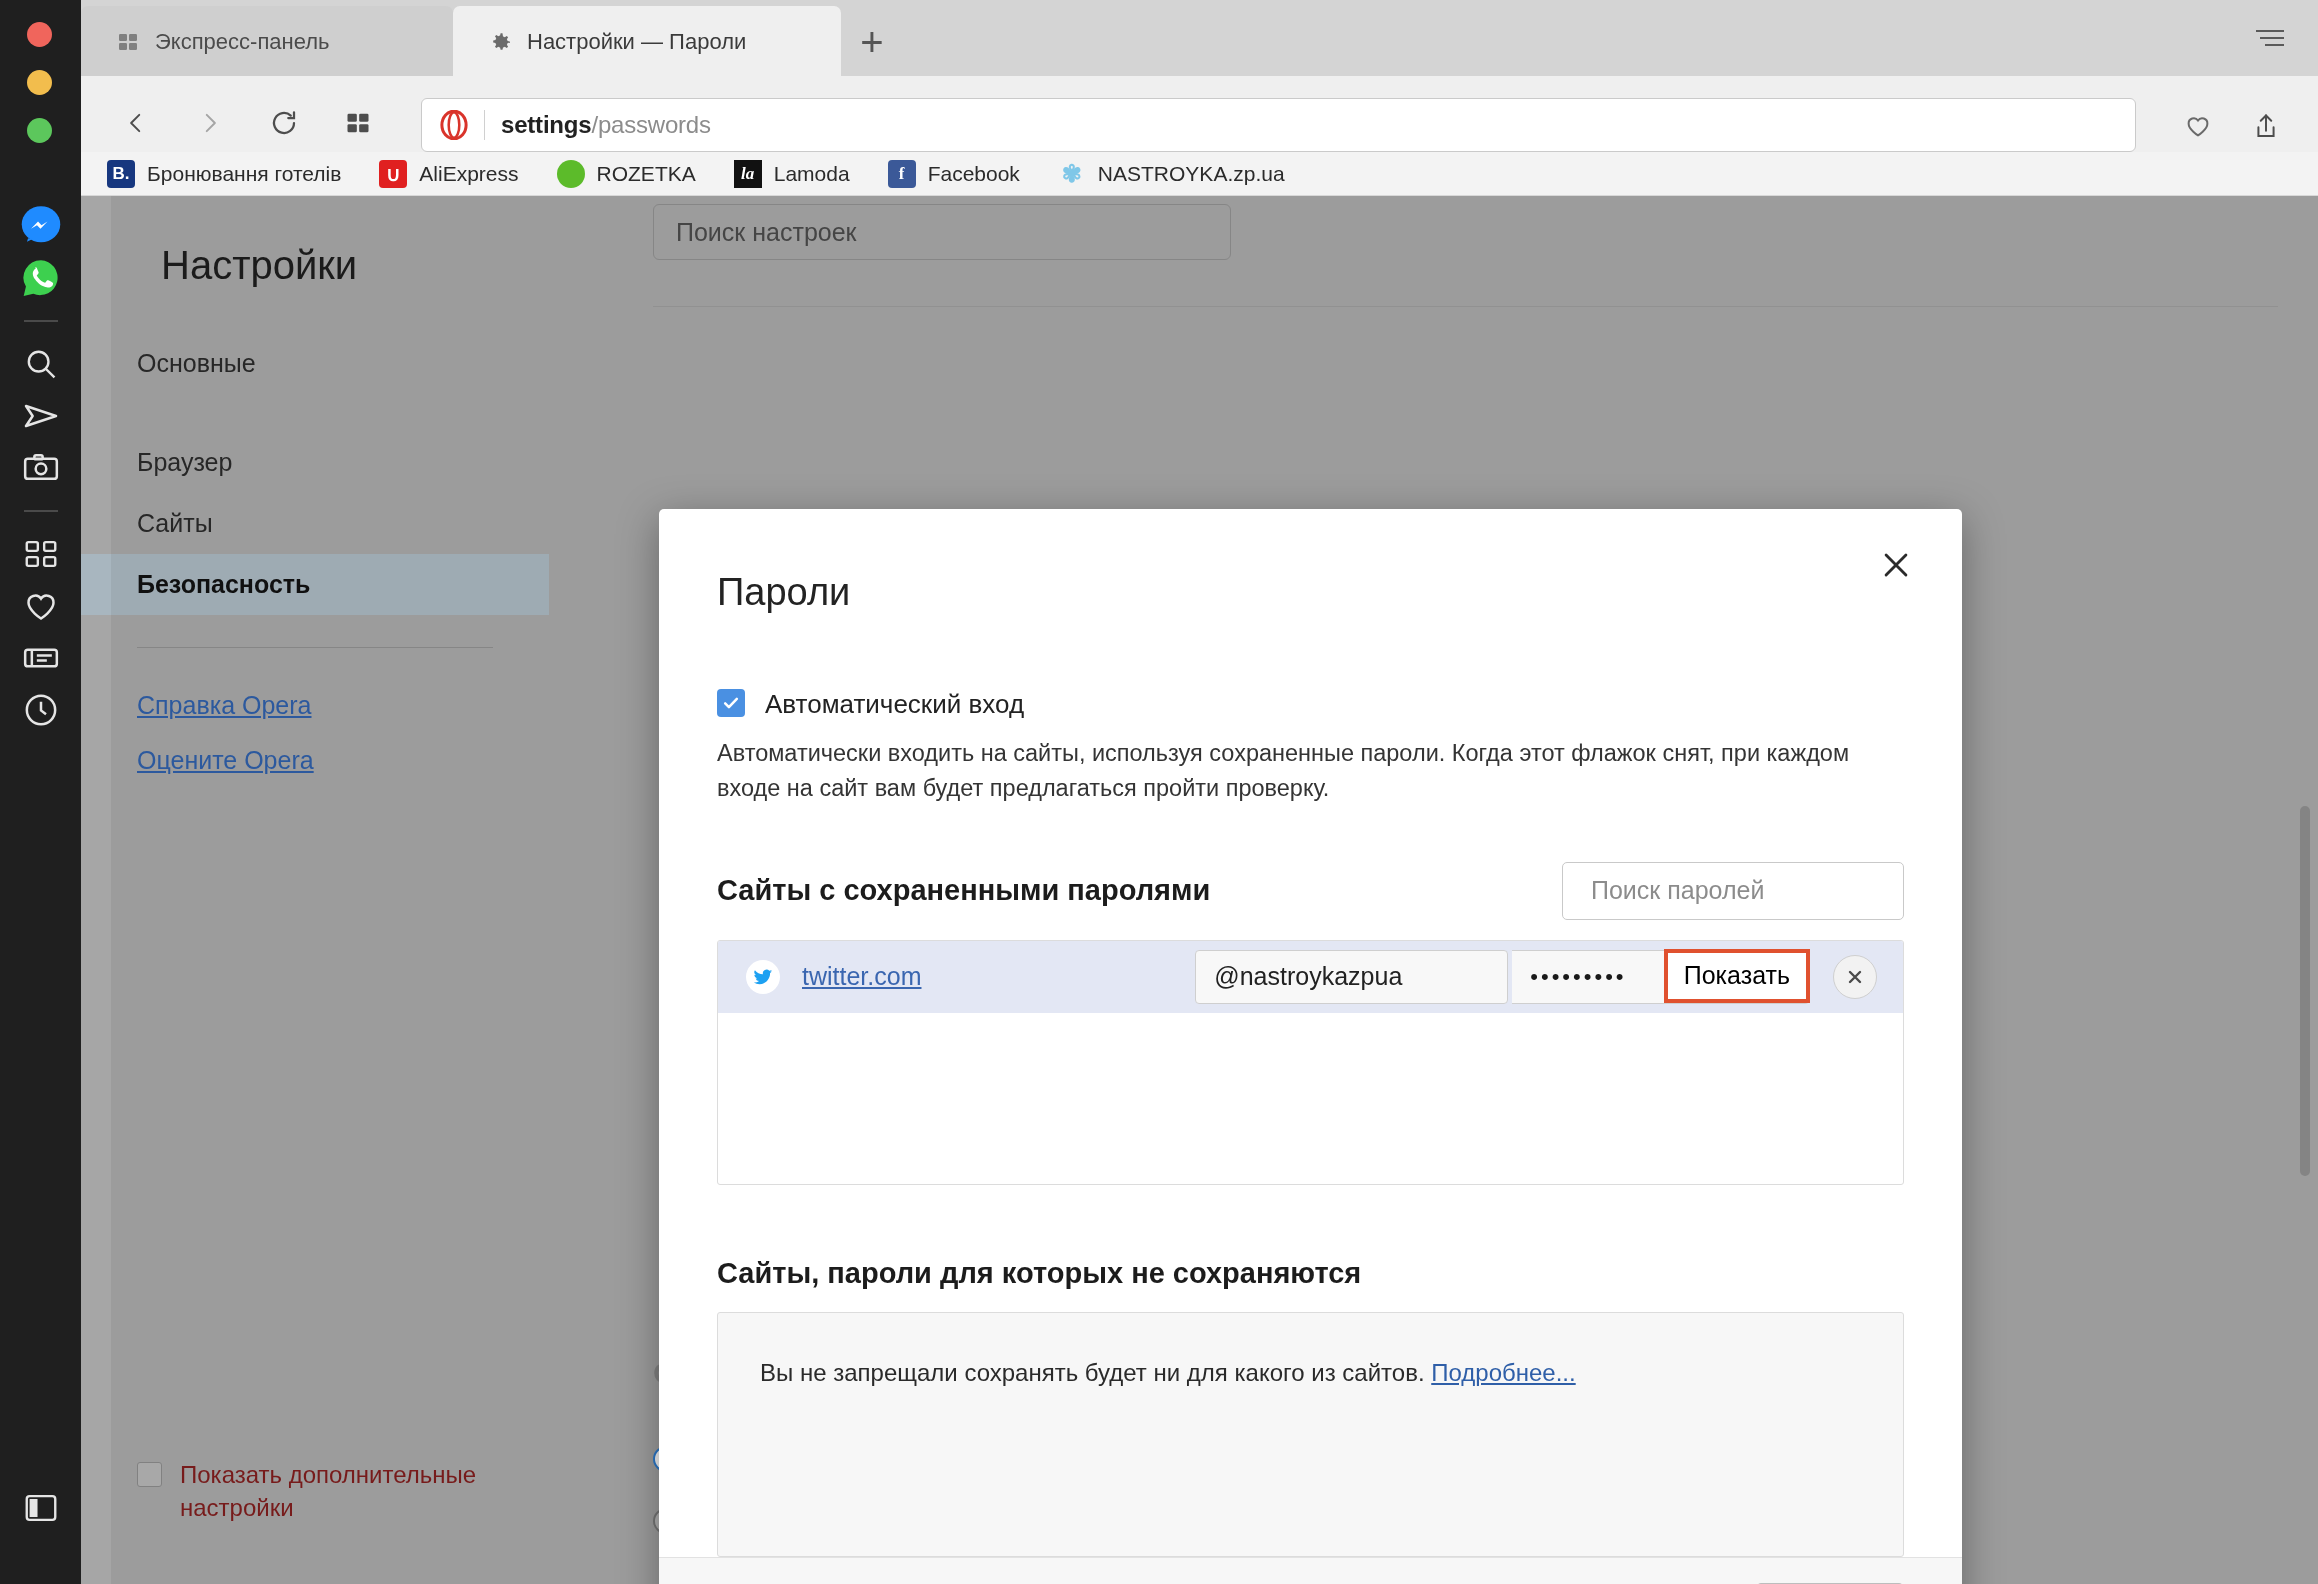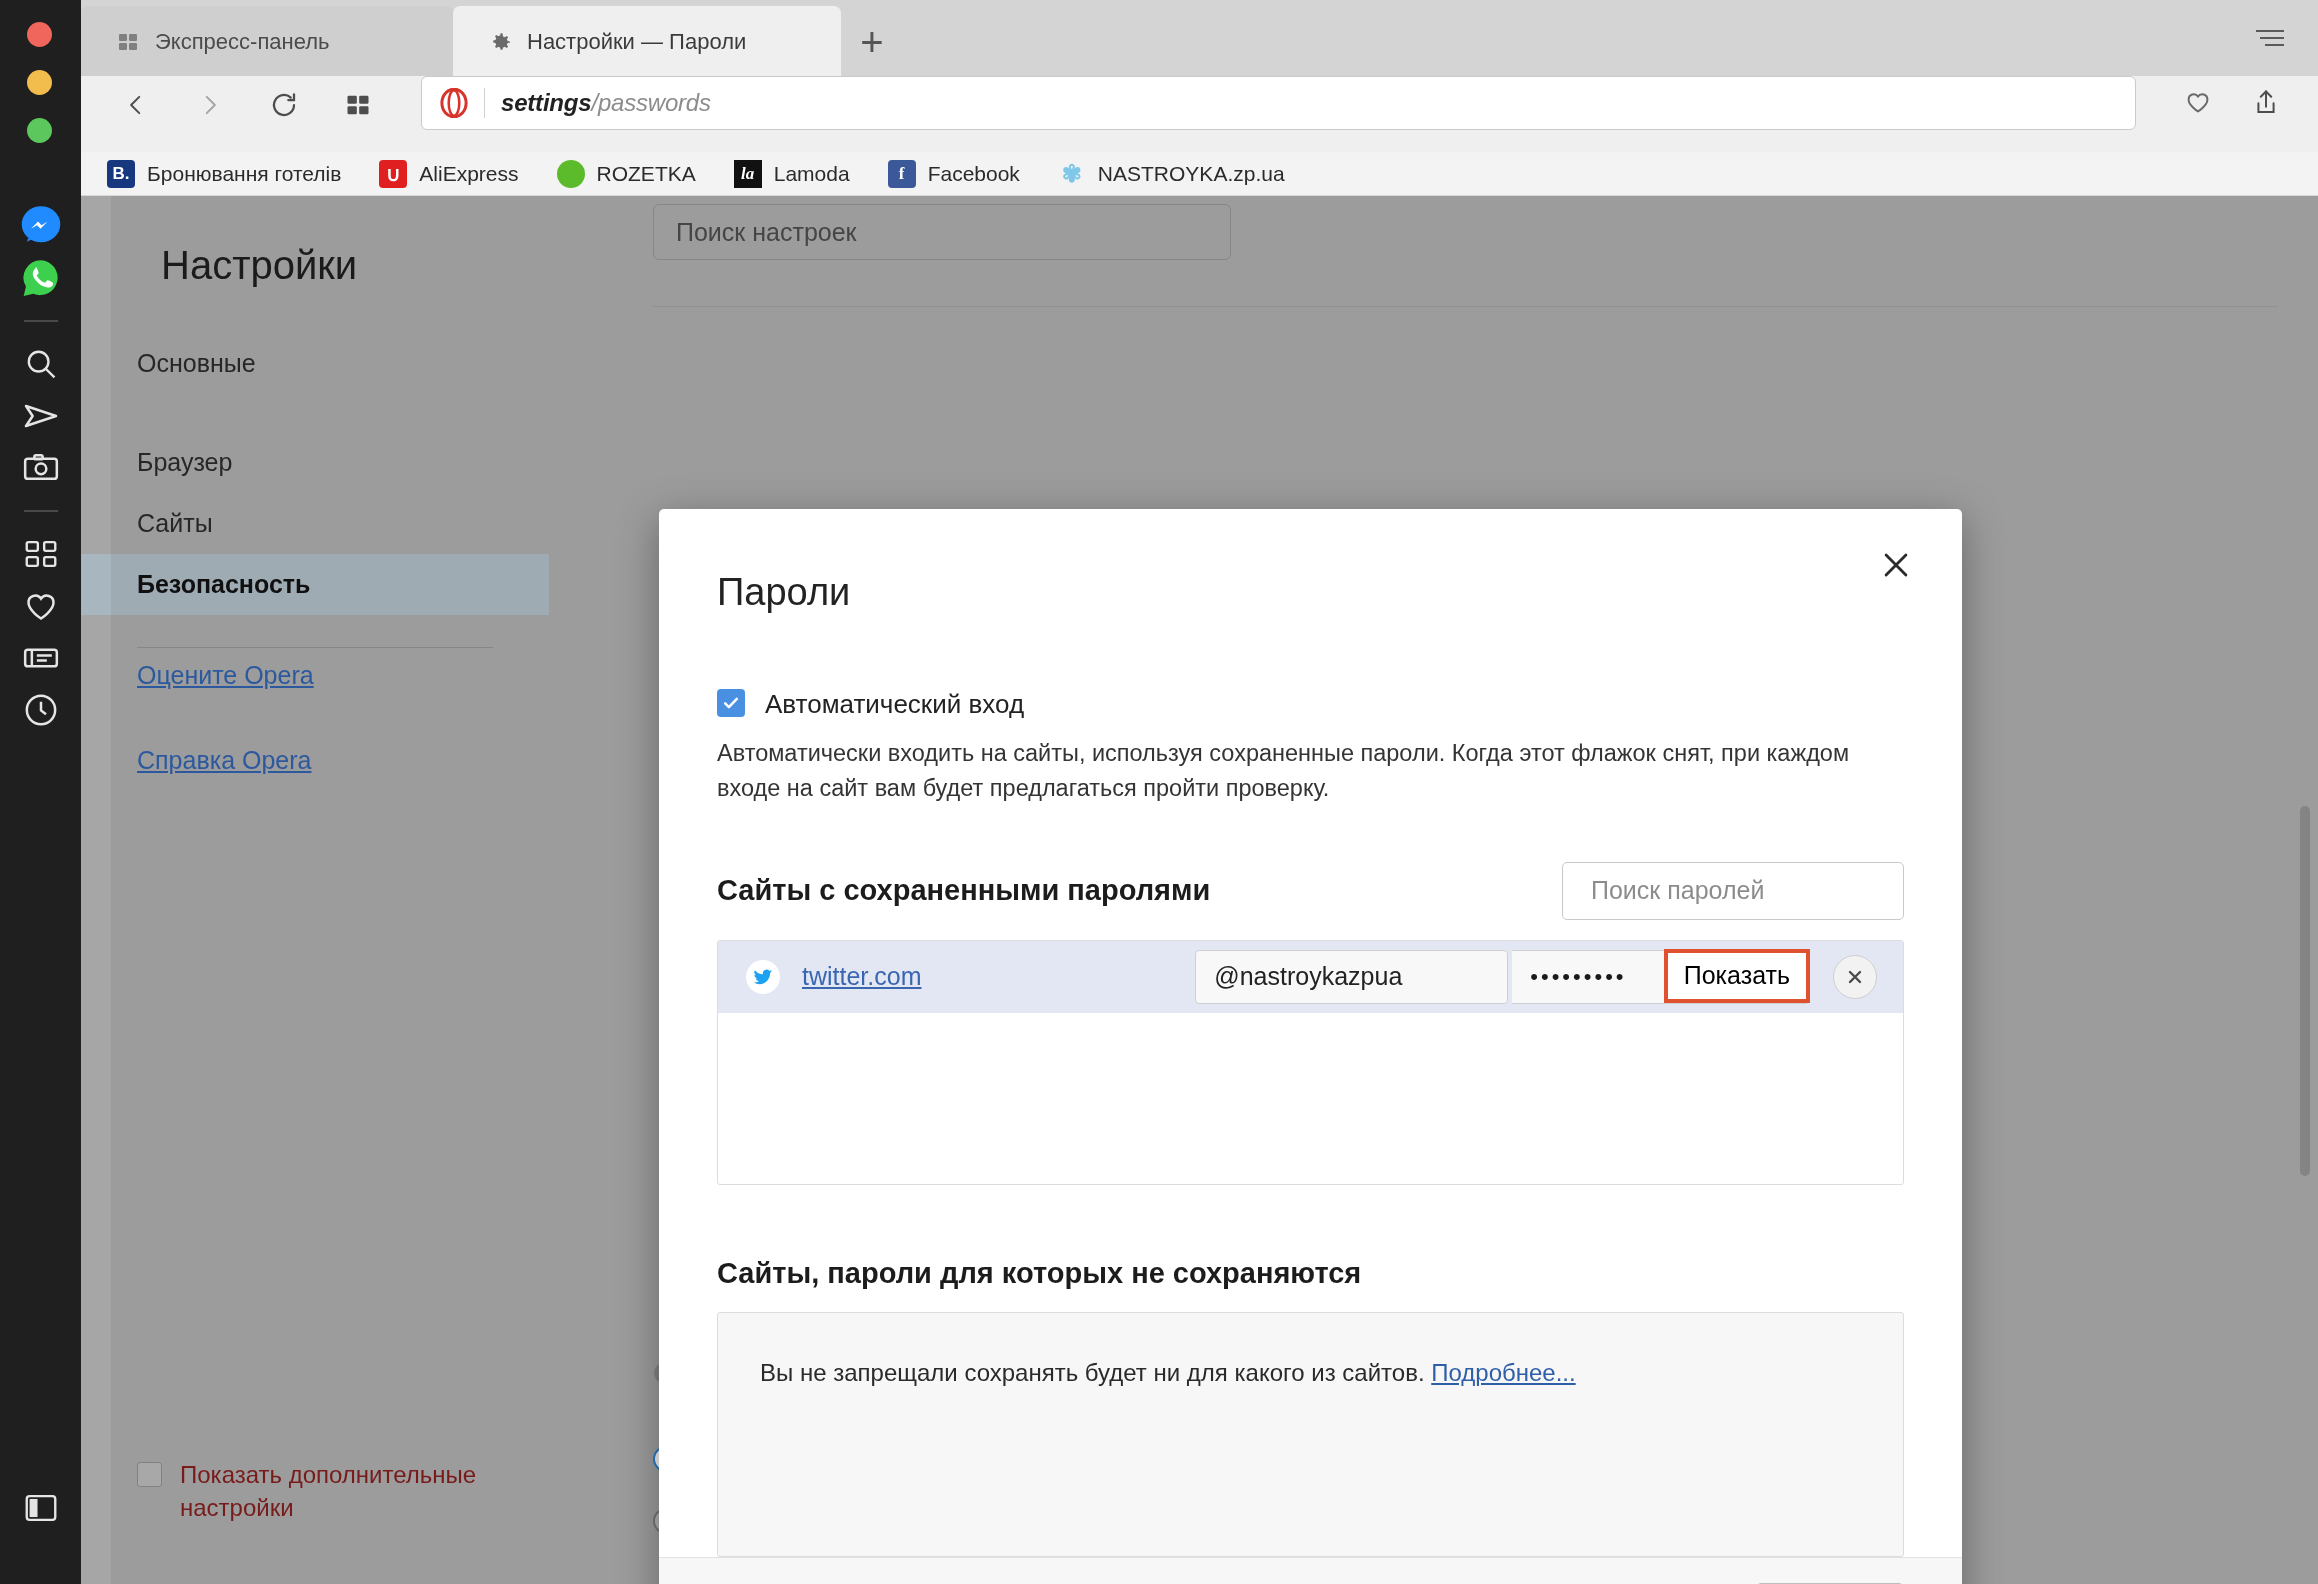--- a/index.html
+++ b/index.html
@@ -52,23 +52,22 @@
     width: 62px; height: 72px; display: flex; align-items: center; justify-content: center;
     font-size: 40px; font-weight: 300; color: #555;
   }
   #win-menu {
     position: absolute; right: 26px; top: 18px; width: 44px; height: 40px;
     display: flex; align-items: center; justify-content: center;
   }
 
   #navbar {
     position: absolute; left: 0; top: 76px; right: 0; height: 76px;
-    background: #efefef; display: flex; align-items: flex-start; padding: 0 26px;
+    background: #efefef; display: flex; align-items: flex-end; padding: 0 26px;
     gap: 16px;
-    font-style: italic;
   }
   .navbtn {
     width: 58px; height: 58px; display: flex; align-items: center; justify-content: center;
     color: #4d4d4d;
   }
   #addrbar {
     flex: 1; height: 54px; margin: 0 20px 0 18px;
     background: #fff; border: 1px solid #cacaca; border-radius: 6px;
     display: flex; align-items: center; padding: 0 18px; gap: 16px;
   }
@@ -395,22 +394,22 @@
 
 <div id="page">
 
   <div id="settings-nav">
     <div id="settings-title">Настройки</div>
     <div class="nav-item first">Основные</div>
     <div class="nav-item gap">Браузер</div>
     <div class="nav-item">Сайты</div>
     <div class="nav-item active">Безопасность</div>
     <div class="nav-sep"></div>
+    <div class="nav-link first">Справка Opera</div>
     <div class="nav-link">Оцените Opera</div>
-    <div class="nav-link first">Справка Opera</div>
 
     <div id="adv-check">
       <span class="cbx-empty"></span>
       <span class="lbl">Показать дополнительные настройки</span>
     </div>
   </div>
 
   <div id="settings-main">
     <div id="search-settings">
       <span>Поиск настроек</span>

